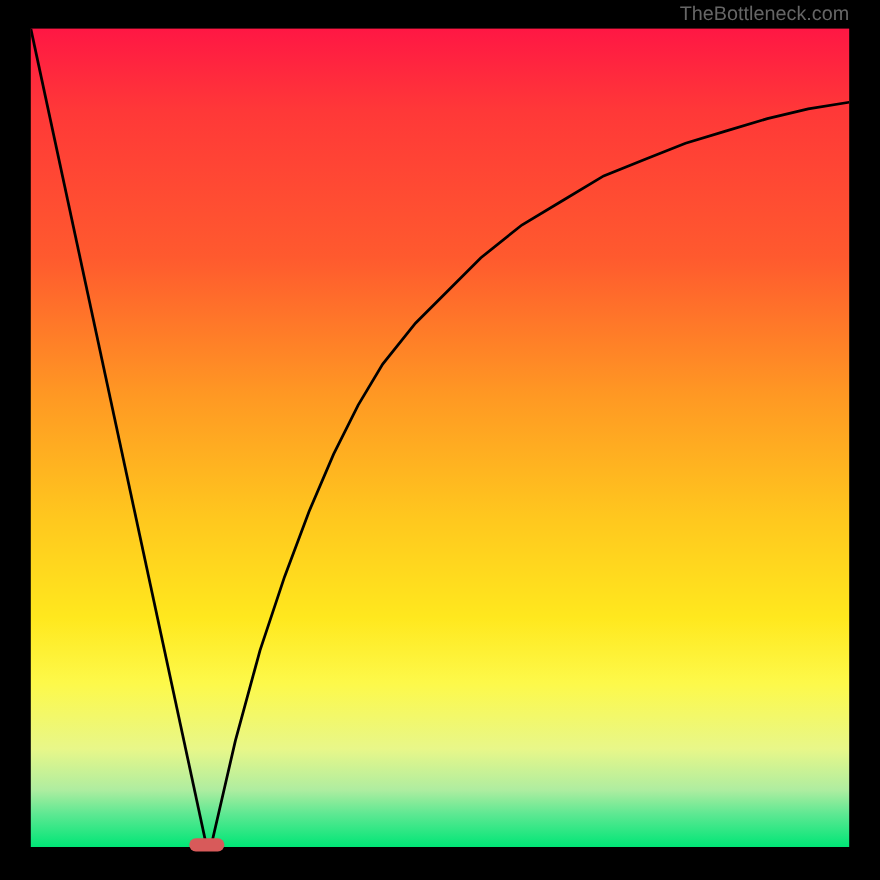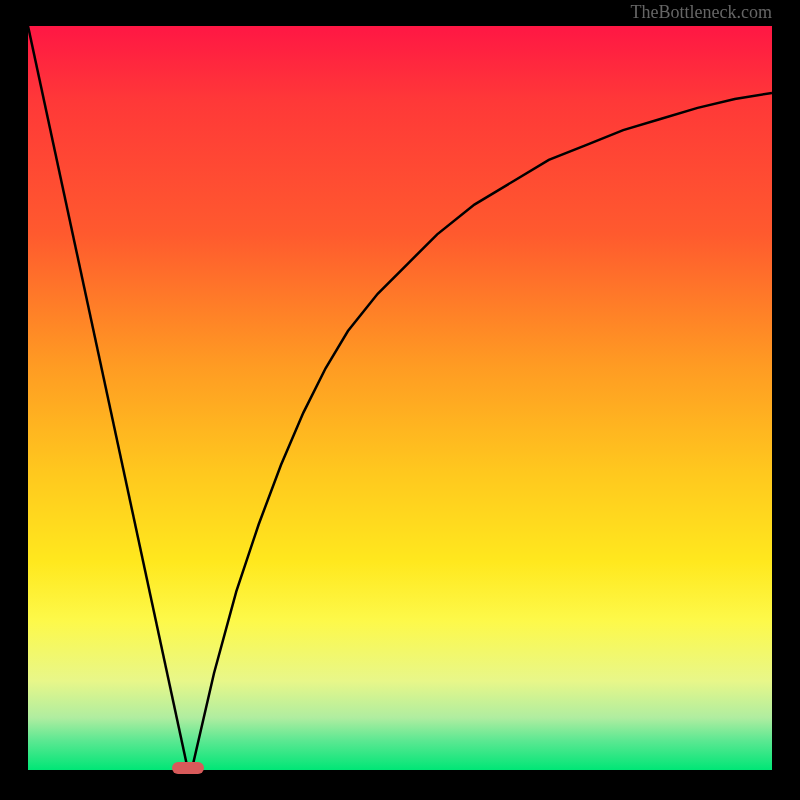--- a/index.html
+++ b/index.html
@@ -12,21 +12,21 @@
       height: 800px;
       background: #000;
       position: relative;
       overflow: hidden;
     }
     .watermark {
       position: absolute;
       top: 2px;
       right: 28px;
       color: #666;
-      font-family: Liberation Serif, serif;
+      font-family: Liberation Sans, sans-serif;
       font-size: 18px;
       z-index: 10;
     }
     .plot-area {
       position: absolute;
       top: 26px;
       left: 28px;
       width: 744px;
       height: 744px;
       background: linear-gradient(to bottom,

